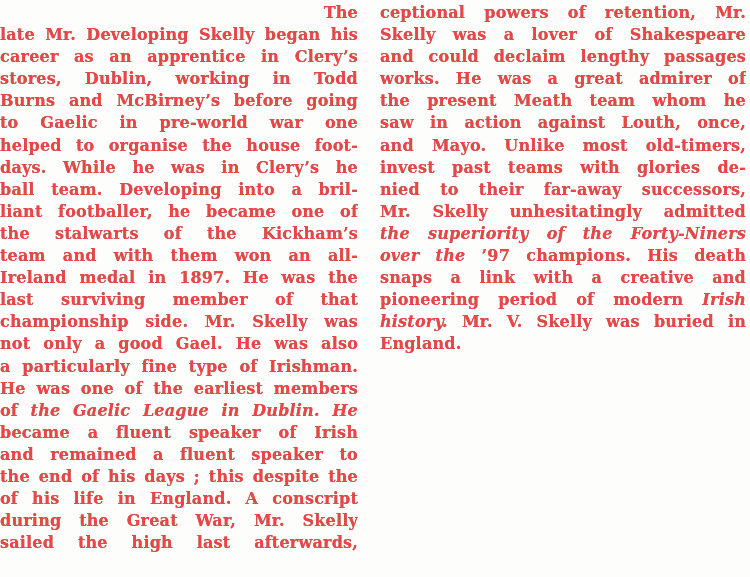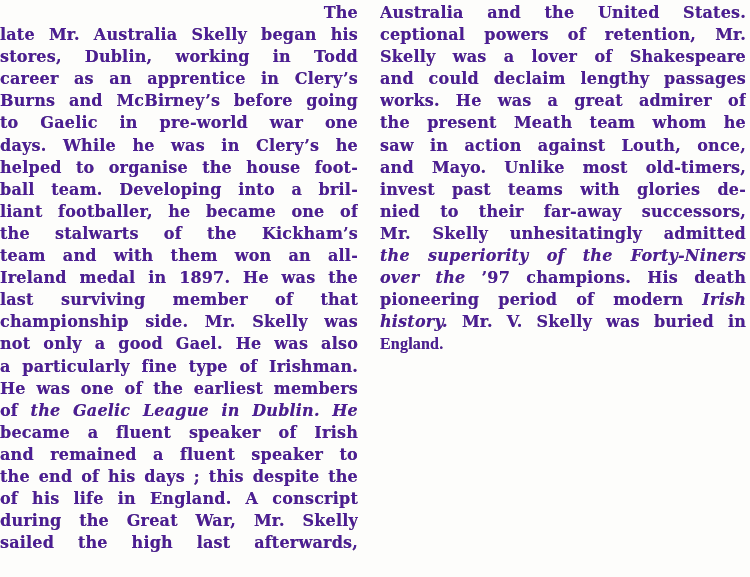--- a/index.html
+++ b/index.html
@@ -8,21 +8,21 @@
     background: #ffffff;
   }
   .page {
     position: relative;
     width: 750px;
     height: 577px;
     background: #fdfdfb;
     overflow: hidden;
     font-family: "DejaVu Serif", "Liberation Serif", serif;
     font-weight: 700;
-    color: #4c1d95;
+    color: #ef4444;
   }
   .column {
     position: absolute;
     top: 2px;
   }
   .column-left {
     left: 0px;
     width: 358px;
   }
   .column-right {
@@ -40,68 +40,67 @@
     
     text-shadow: 0 0 0.4px rgba(30,30,30,0.55);
   }
   .line.align-right {
     text-align: right;
     text-align-last: right;
   }
   .line.align-left {
     text-align: center;
     text-align-last: left;
-    font-family: Liberation Serif, serif;
   }
   .italic {
     font-style: italic;
   }
 </style>
 </head>
 <body>
 
 <div class="page">
   <div class="column column-left">
       <div class="line align-right"><span class="">The</span></div>
-      <div class="line"><span class="">late Mr. Australia Skelly began his</span></div>
+      <div class="line"><span class="">late Mr. Developing Skelly began his</span></div>
+      <div class="line"><span class="">career as an apprentice in Clery’s</span></div>
       <div class="line"><span class="">stores, Dublin, working in Todd</span></div>
-      <div class="line"><span class="">career as an apprentice in Clery’s</span></div>
       <div class="line"><span class="">Burns and McBirney’s before going</span></div>
       <div class="line"><span class="">to Gaelic in pre-world war one</span></div>
+      <div class="line"><span class="">helped to organise the house foot-</span></div>
       <div class="line"><span class="">days. While he was in Clery’s he</span></div>
-      <div class="line"><span class="">helped to organise the house foot-</span></div>
       <div class="line"><span class="">ball team. Developing into a bril-</span></div>
       <div class="line"><span class="">liant footballer, he became one of</span></div>
       <div class="line"><span class="">the stalwarts of the Kickham’s</span></div>
       <div class="line"><span class="">team and with them won an all-</span></div>
       <div class="line"><span class="">Ireland medal in 1897. He was the</span></div>
       <div class="line"><span class="">last surviving member of that</span></div>
       <div class="line"><span class="">championship side. Mr. Skelly was</span></div>
       <div class="line"><span class="">not only a good Gael. He was also</span></div>
       <div class="line"><span class="">a particularly fine type of Irishman.</span></div>
       <div class="line"><span class="">He was one of the earliest members</span></div>
       <div class="line"><span class="">of </span><span class="italic">the Gaelic League in Dublin. He</span></div>
       <div class="line"><span class="">became a fluent speaker of Irish</span></div>
       <div class="line"><span class="">and remained a fluent speaker to</span></div>
       <div class="line"><span class="">the end of his days ; this despite the</span></div>
       <div class="line"><span class="">of his life in England. A conscript</span></div>
       <div class="line"><span class="">during the Great War, Mr. Skelly</span></div>
       <div class="line"><span class="">sailed the high last afterwards,</span></div>
     </div>
   <div class="column column-right">
-      <div class="line"><span class="">Australia and the United States.</span></div>
       <div class="line"><span class="">ceptional powers of retention, Mr.</span></div>
       <div class="line"><span class="">Skelly was a lover of Shakespeare</span></div>
       <div class="line"><span class="">and could declaim lengthy passages</span></div>
       <div class="line"><span class="">works. He was a great admirer of</span></div>
       <div class="line"><span class="">the present Meath team whom he</span></div>
       <div class="line"><span class="">saw in action against Louth, once,</span></div>
       <div class="line"><span class="">and Mayo. Unlike most old-timers,</span></div>
       <div class="line"><span class="">invest past teams with glories de-</span></div>
       <div class="line"><span class="">nied to their far-away successors,</span></div>
       <div class="line"><span class="">Mr. Skelly unhesitatingly admitted</span></div>
       <div class="line"><span class="italic">the superiority of the Forty-Niners</span></div>
       <div class="line"><span class="italic">over the </span><span class="">’97 champions. His death</span></div>
+      <div class="line"><span class="">snaps a link with a creative and</span></div>
       <div class="line"><span class="">pioneering period of modern </span><span class="italic">Irish</span></div>
       <div class="line"><span class="italic">history.</span><span class=""> Mr. V. Skelly was buried in</span></div>
       <div class="line align-left"><span class="">England.</span></div>
     </div>
 </div>
 
 </body></html>

